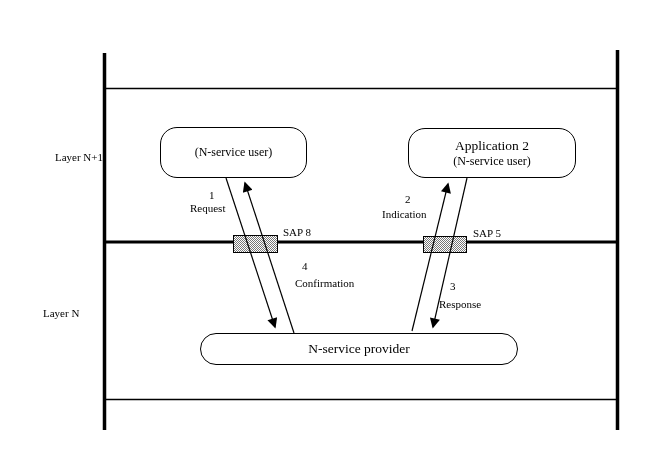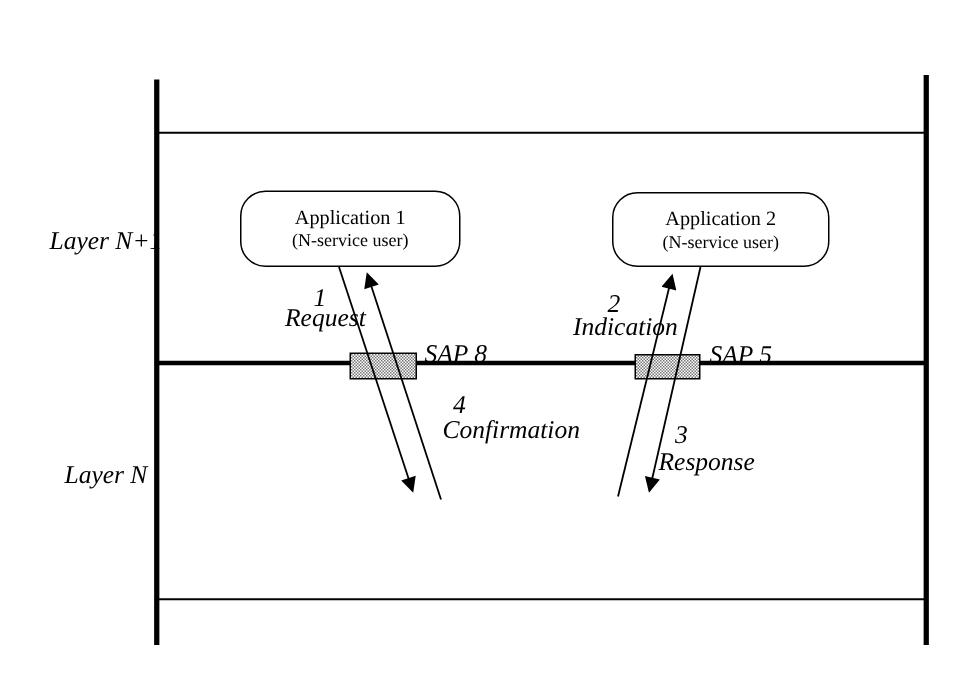--- a/index.html
+++ b/index.html
@@ -14,26 +14,26 @@
   .canvas svg rect.sap { stroke:currentColor; }
 
   .box {
     position:absolute; box-sizing:border-box;
     border:1.3px solid currentColor; background:var(--bg,#ffffff);
     display:flex; flex-direction:column; align-items:center; justify-content:center;
     text-align:center; line-height:1.18;
   }
   .app { border-radius:17px; }
   #app1 { left:160px; top:127px; width:147px; height:51px; }
-  #app2 { left:408px; top:128px; width:145px; height:50px; }
+  #app2 { left:408px; top:128px; width:168px; height:50px; }
   #provider { left:200px; top:333px; width:318px; height:32px; border-radius:16px; }
   .box .title { font-size:13.5px; }
   .box .subtitle { font-size:12px; }
 
-  .lbl { position:absolute; font-size:17px; white-space:nowrap; line-height:1;font-style:italic; }
+  .lbl { position:absolute; font-size:11px; white-space:nowrap; line-height:1; }
   #layer-upper { left:33px;  top:152px; width:70px; text-align:right; }
   #layer-lower { left:43px;  top:308px; }
   #sap1-label  { left:283px; top:227px; }
   #sap2-label  { left:473px; top:228px; }
   #req-num   { left:209px; top:190px; }
   #req-lbl   { left:190px; top:203px; }
   #ind-num   { left:405px; top:194px; }
   #ind-lbl   { left:382px; top:209px; }
   #conf-num  { left:302px; top:261px; }
   #conf-lbl  { left:281px; top:278px;margin-left:14px; }
@@ -67,29 +67,31 @@
     <rect class="sap" x="233.5" y="235.5" width="44" height="17" fill="url(#sap-hatch)" stroke-width="1"></rect>
     <rect class="sap" x="423.5" y="236.5" width="43" height="16" fill="url(#sap-hatch)" stroke-width="1"></rect>
 
     <line x1="226" y1="178" x2="275" y2="327" stroke-width="1.2" marker-end="url(#ah)"></line>
     <line x1="294" y1="333" x2="245" y2="183" stroke-width="1.2" marker-end="url(#ah)"></line>
     <line x1="412" y1="331" x2="448" y2="184" stroke-width="1.2" marker-end="url(#ah)"></line>
     <line x1="467" y1="178" x2="433" y2="327" stroke-width="1.2" marker-end="url(#ah)"></line>
   </svg>
 
   <div class="box app" id="app1">
-    <div class="title">Application 1</div>
     <div class="subtitle">(N-service user)</div>
   </div>
 
   <div class="box app" id="app2">
     <div class="title">Application 2</div>
     <div class="subtitle">(N-service user)</div>
   </div>
 
+  <div class="box" id="provider">
+    <div class="title">N-service provider</div>
+  </div>
 
   <div class="lbl" id="layer-upper">Layer N+1</div>
   <div class="lbl" id="layer-lower">Layer N</div>
 
   <div class="lbl" id="sap1-label">SAP 8</div>
   <div class="lbl" id="sap2-label">SAP 5</div>
 
   <div class="lbl" id="req-num">1</div>
   <div class="lbl" id="req-lbl">Request</div>
   <div class="lbl" id="ind-num">2</div>

